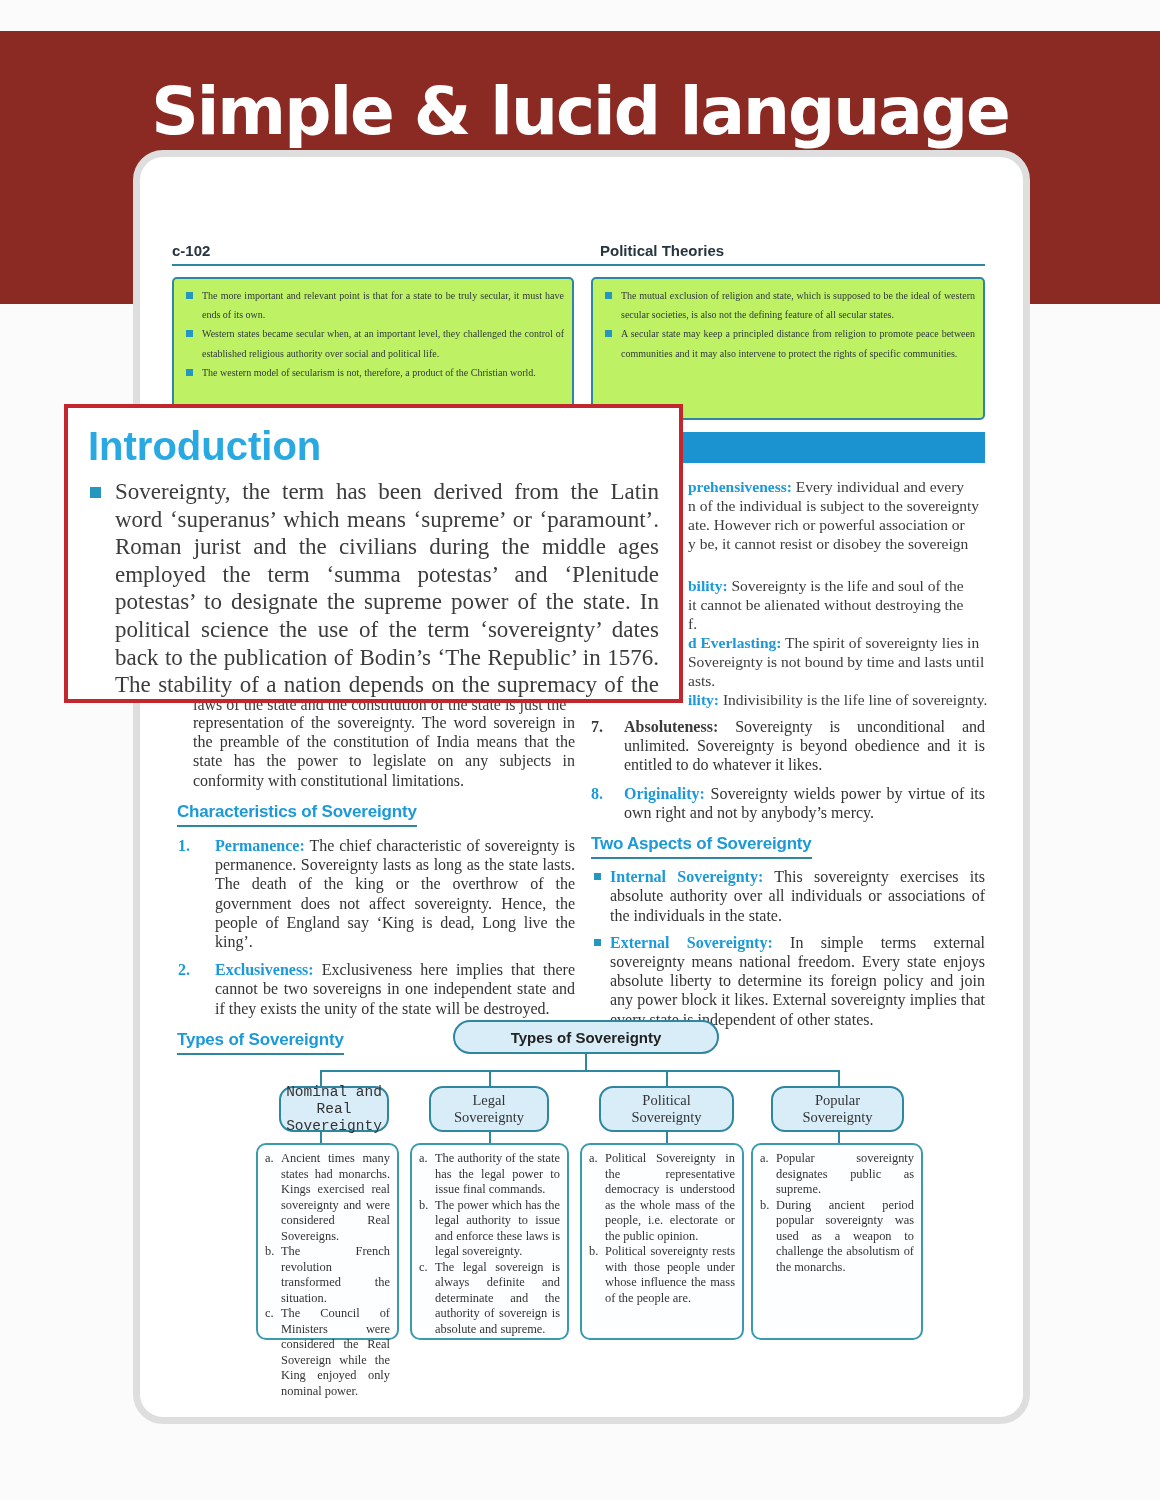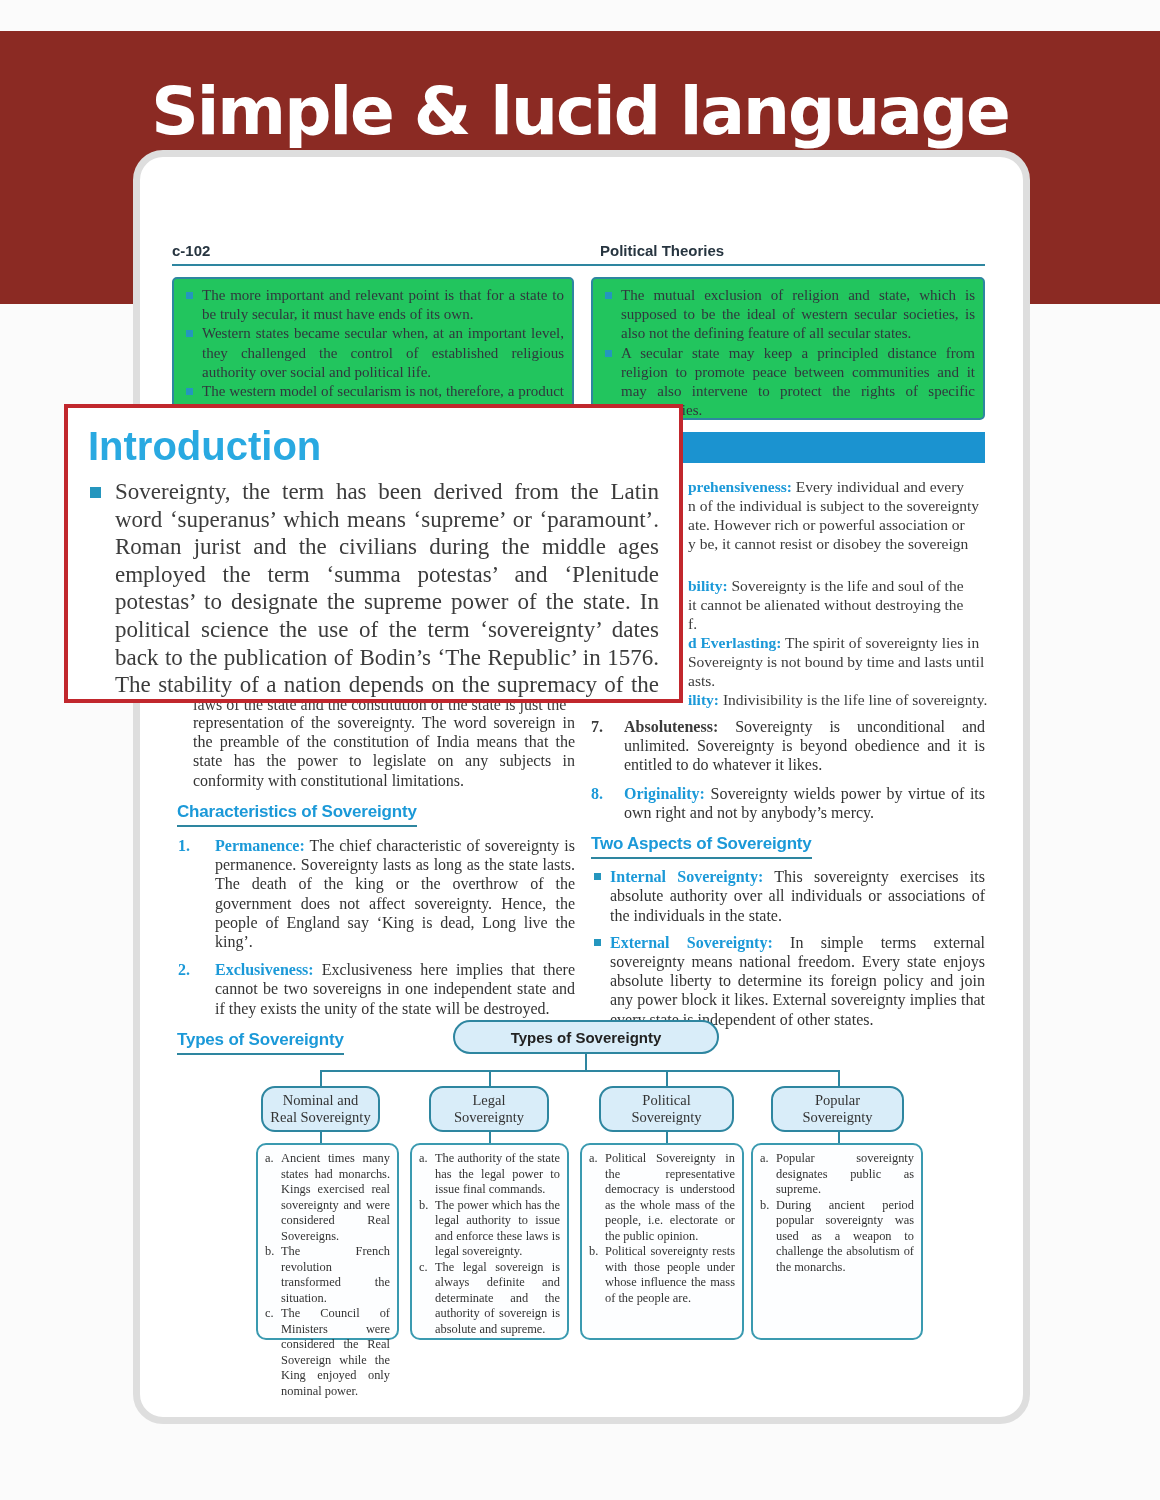--- a/index.html
+++ b/index.html
@@ -12,23 +12,23 @@
   
   .sheet{position:absolute;left:133px;top:150px;width:897px;height:1274px;box-sizing:border-box;
       background:#fff;border:7px solid #dedede;border-radius:30px;z-index:1;}
   
   .ph-left{position:absolute;left:172px;top:242px;font-family:"Liberation Sans",sans-serif;
       font-weight:bold;font-size:15px;color:#273540;z-index:2;}
   .ph-right{position:absolute;left:600px;top:242px;width:385px;text-align:left;
       font-family:"Liberation Sans",sans-serif;font-weight:bold;font-size:15px;color:#273540;z-index:2;}
   .ph-rule{position:absolute;left:172px;top:264px;width:813px;height:2px;background:#2e86a0;z-index:2;}
   
-  .callout{position:absolute;top:277px;height:143px;box-sizing:border-box;background:#22c55e;
+  .callout{position:absolute;top:277px;height:143px;box-sizing:border-box;background:#bef264;
       border:2px solid #2e86a0;border-radius:5px;padding:7px 8px 4px 8px;z-index:2;
-      font-size:15px;line-height:19.2px;color:#30383d;}
+      font-size:10px;line-height:19.2px;color:#30383d;}
   .callout.left{left:172px;width:402px;}
   .callout.right{left:591px;width:394px;}
   .bullet-row{display:flex;}
   .sq{flex:0 0 auto;width:7px;height:7px;background:#2596be;margin:6px 9px 0 4px;}
   .bullet-row p{margin:0;text-align:justify;flex:1;}
   
   .blue-bar{position:absolute;left:591px;top:432px;width:394px;height:31px;background:#1b93d0;z-index:2;}
   
   .frag{position:absolute;left:688px;width:300px;white-space:nowrap;overflow:hidden;
       font-size:15.5px;line-height:19px;color:#3b3b3b;z-index:2;}
@@ -61,21 +61,21 @@
   .rcol .num-item .num{flex:0 0 33px;padding-left:0;}
   .aspect{display:flex;margin-top:8px;}
   .aspect .sq{margin:6px 9px 0 3px;}
   .aspect p{margin:0;flex:1;text-align:justify;color:#333;}
   
   .node{position:absolute;box-sizing:border-box;background:#d9edf9;border:2px solid #2e86a0;
       z-index:2;display:flex;align-items:center;justify-content:center;text-align:center;}
   .root-node{left:453px;top:1020px;width:266px;height:34px;border-radius:17px;
       font-family:"Liberation Sans",sans-serif;font-weight:bold;font-size:15px;color:#222;}
   .child{top:1086px;height:46px;border-radius:14px;font-size:14.5px;line-height:17px;color:#333;padding:2px 6px;}
-  .c1{left:261px;width:119px;} .c2{left:429px;width:120px;} .c3{left:599px;width:135px;} .c4{left:771px;width:133px;}
+  .c1{left:279px;width:110px;font-family:Liberation Mono, monospace;} .c2{left:429px;width:120px;} .c3{left:599px;width:135px;} .c4{left:771px;width:133px;}
   .conn{position:absolute;background:#2e86a0;z-index:2;}
   .detail{position:absolute;top:1143px;height:197px;box-sizing:border-box;background:#fdfeff;
       border:2px solid #3a9ab0;border-radius:10px;padding:6px 7px;z-index:2;
       font-size:12.4px;line-height:15.5px;color:#333;}
   .d1{left:256px;width:143px;} .d2{left:410px;width:159px;} .d3{left:580px;width:164px;} .d4{left:751px;width:172px;}
   .pt{display:flex;}
   .pt .ltr{flex:0 0 16px;}
   .pt p{margin:0;flex:1;text-align:justify;}
 </style>
 </head>

